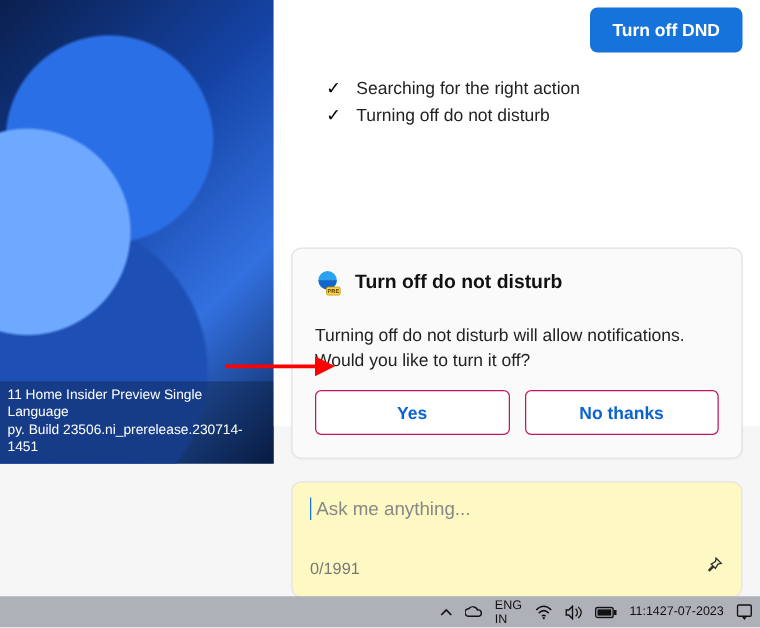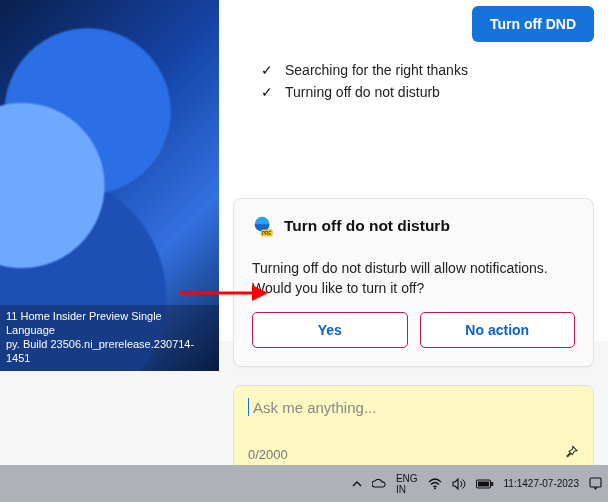--- a/index.html
+++ b/index.html
@@ -63,21 +63,21 @@
   .caret { width: 1px; height: 18px; background: #1673dc; margin-right: 4px; }
   .ask-input {
     flex: 1; border: none; outline: none; background: transparent;
     font-size: 15px; color: #333;
   }
   .ask-input::placeholder { color: #888; }
   .counter-row { display: flex; justify-content: space-between; align-items: center; margin-top: 28px; }
   .counter { font-size: 13px; color: #777; }
   .pin-icon { color: #333; cursor: pointer; }
   .taskbar {
-    position: absolute; left: 0; bottom: 0; right: 0; height: 37px;
+    position: absolute; left: 0; bottom: 0; right: 0; height: 25px;
     background: #aeb2b8; display: flex; align-items: center;
     justify-content: flex-end; padding: 0 6px; font-size: 11px; color: #111;
     gap: 10px;
   }
   .tray-group { display: flex; align-items: center; gap: 10px; }
   .tray-ico { display: inline-flex; align-items: center; }
   .lang-block { display: flex; flex-direction: column; line-height: 11px; font-size: 10px; text-align: left; }
   .time-block { display: flex; flex-direction: row; line-height: 11px; font-size: 10px; text-align: left; }
   .arrow-annot {
     position: absolute; top: 280px; left: 178px; width: 90px; height: 26px;
@@ -95,21 +95,21 @@
 </div>
 
 <div class="panel">
   <div class="top-btn-row">
     <button class="primary-btn">Turn off DND</button>
   </div>
 
   <div class="status-list">
     <div class="status-item">
       <span class="check">✓</span>
-      <span>Searching for the right thanks</span>
+      <span>Searching for the right action</span>
     </div>
     <div class="status-item">
       <span class="check">✓</span>
       <span>Turning off do not disturb</span>
     </div>
   </div>
 
   <div class="card">
     <div class="card-header">
       <span class="app-icon">
@@ -118,31 +118,31 @@
           <path d="M3 10 a8 8 0 0 0 16 0 z" fill="#1566c9"></path>
           <rect x="10" y="16" width="12" height="7" rx="1.5" fill="#ffd24a" stroke="#c99a00" stroke-width="0.7"></rect>
           <text x="16" y="21.5" font-size="5" font-weight="700" text-anchor="middle" fill="#5a4200">PRE</text>
         </svg>
       </span>
       <span class="card-title">Turn off do not disturb</span>
     </div>
     <div class="card-body">Turning off do not disturb will allow notifications. Would you like to turn it off?</div>
     <div class="card-actions">
       <button class="outline-btn">Yes</button>
-      <button class="outline-btn">No action</button>
+      <button class="outline-btn">No thanks</button>
     </div>
   </div>
 
   <div class="input-card">
     <div class="ask-row">
       <div class="caret"></div>
       <input class="ask-input" type="text" placeholder="Ask me anything..." value="" style="">
     </div>
     <div class="counter-row">
-      <span class="counter">0/2000</span>
+      <span class="counter">0/1991</span>
       <span class="pin-icon">
         <svg width="16" height="16" viewBox="0 0 24 24" fill="none" stroke="#333" stroke-width="1.6">
           <path d="M14 3l7 7-4 1-3 5-2-2-5 5-1-1 5-5-2-2 5-3 1-4z"></path>
         </svg>
       </span>
     </div>
   </div>
 </div>
 
 <svg class="arrow-annot" viewBox="0 0 90 26">

